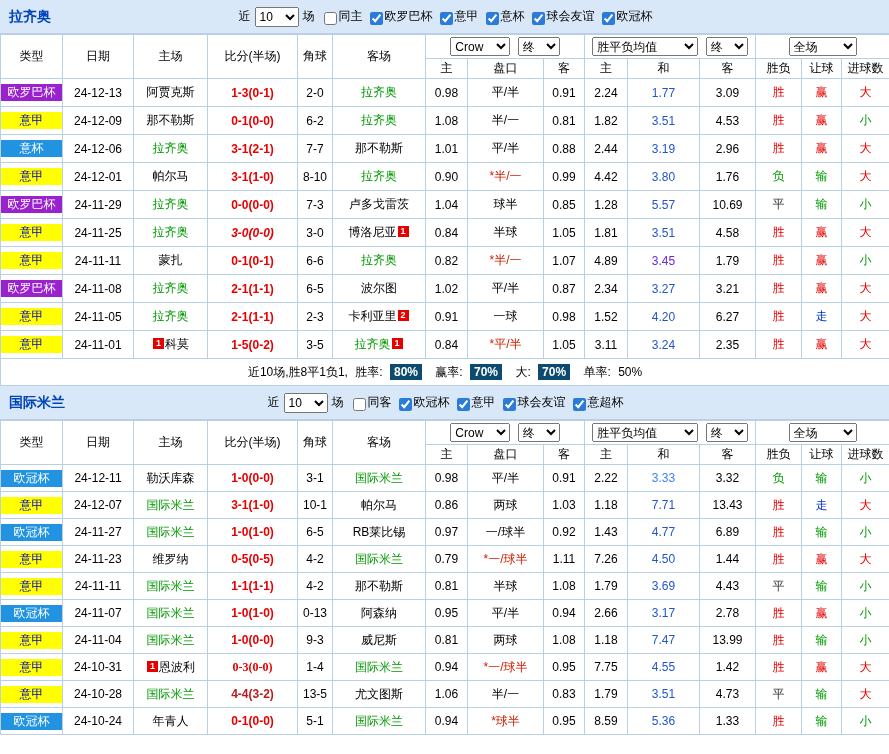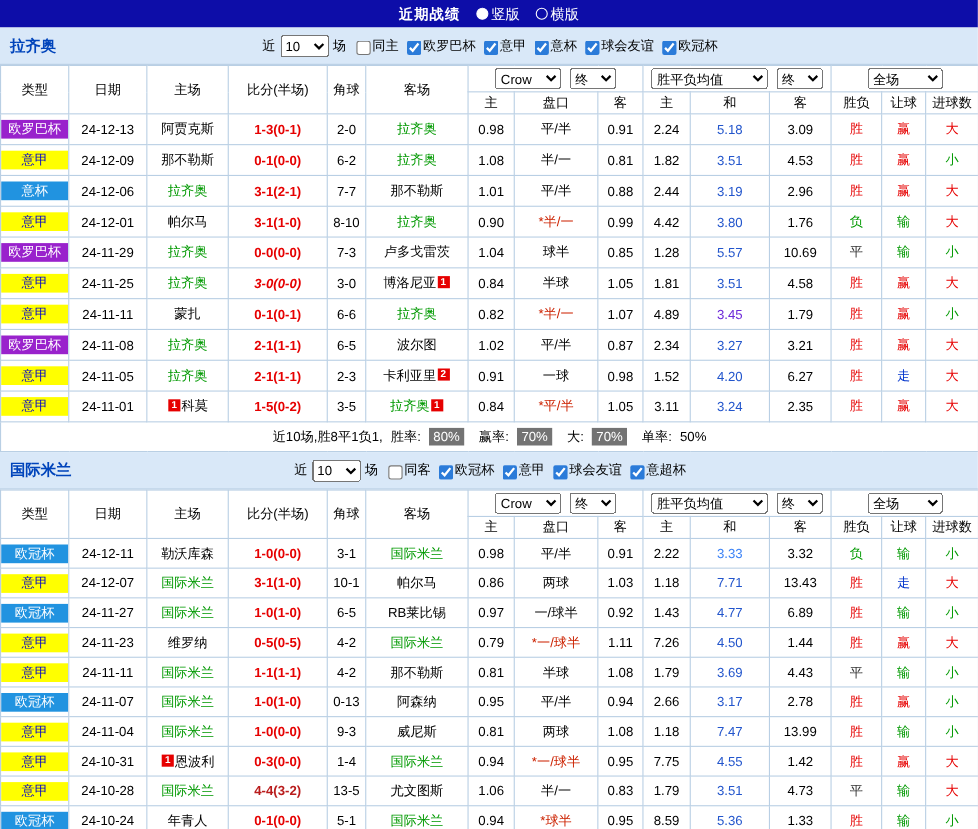--- a/index.html
+++ b/index.html
@@ -34,38 +34,27 @@
 
   td.type-cell{padding:0;}
   .type-badge{width:100%;height:100%;display:flex;align-items:center;justify-content:center;font-size:12px;}
 
   .card{display:inline-block;min-width:11px;height:11px;line-height:11px;background:#E60000;color:#fff;font-size:9px;font-weight:bold;vertical-align:2px;margin:0 1px;text-align:center;}
 
   td[data-name="score"]{font-weight:bold;}
 
   tr.sumrow td{height:26px;font-size:12px;text-align:center;}
   .s-txt{margin:0 2px;}
-  .s-badge{background:#737373;color:#fff;padding:1px 4px;margin:0 8px 0 2px;font-weight:normal;text-align:right;}
+  .s-badge{background:#0c4a6e;color:#fff;padding:1px 4px;margin:0 8px 0 2px;font-weight:bold;text-align:right;}
 </style>
 </head>
 <body>
 
 <div id="page" data-name="recent-results-page">
 
-  <div class="titlebar" data-name="title-bar">
-    <span class="title" data-name="page-title">近期战绩</span>
-    <span class="radio-opt" data-name="layout-option-vertical">
-      <span class="radio sel" data-name="radio-icon"></span>
-      <span data-name="radio-label">竖版</span>
-    </span>
-    <span class="radio-opt" data-name="layout-option-horizontal">
-      <span class="radio" data-name="radio-icon"></span>
-      <span data-name="radio-label">横版</span>
-    </span>
-  </div>
 
   <div class="section-head" data-name="section-header-lazio">
     <span class="team-name" data-name="team-name">拉齐奥</span>
     <div class="filters" id="filters-0" data-name="filter-bar">
         <span class="f-label" data-name="near-label">近</span>
         <select class="f-count" data-name="match-count-select"><option>10</option></select>
         <span class="f-label" data-name="matches-label">场</span>
         <label class="f-chk" data-name="same-venue">
           <input type="checkbox" data-name="same-venue-checkbox" style="">
           <span data-name="checkbox-label">同主</span>
@@ -150,21 +139,21 @@
           </td>
           <td data-name="match-date">24-12-13</td>
           <td data-name="home-team"><span data-name="team-name-text">阿贾克斯</span></td>
           <td data-name="score" style="color: rgb(230, 0, 0);">1-3(0-1)</td>
           <td data-name="corner-score">2-0</td>
           <td data-name="away-team"><span data-name="team-name-text" style="color: rgb(0, 153, 0);">拉齐奥</span></td>
           <td data-name="asian-home-odds">0.98</td>
           <td data-name="handicap">平/半</td>
           <td data-name="asian-away-odds">0.91</td>
           <td data-name="euro-home-odds">2.24</td>
-          <td data-name="euro-draw-odds" style="color: rgb(34, 85, 204);">5.18</td>
+          <td data-name="euro-draw-odds" style="color: rgb(34, 85, 204);">1.77</td>
           <td data-name="euro-away-odds">3.09</td>
           <td data-name="result-outcome" style="color: rgb(230, 0, 0);">胜</td>
           <td data-name="result-handicap" style="color: rgb(230, 0, 0);">赢</td>
           <td data-name="result-goals" style="color: rgb(230, 0, 0);">大</td>
         </tr>
         <tr data-name="match-row" style="height: 28px;">
           <td class="type-cell" data-name="match-type">
             <div class="type-badge" data-name="competition-badge" style="background: rgb(255, 255, 0); color: rgb(0, 0, 204);">意甲</div>
           </td>
           <td data-name="match-date">24-12-09</td>
@@ -564,21 +553,21 @@
           <td data-name="result-outcome" style="color: rgb(230, 0, 0);">胜</td>
           <td data-name="result-handicap" style="color: rgb(0, 153, 0);">输</td>
           <td data-name="result-goals" style="color: rgb(0, 153, 0);">小</td>
         </tr>
         <tr data-name="match-row" style="height: 27px;">
           <td class="type-cell" data-name="match-type">
             <div class="type-badge" data-name="competition-badge" style="background: rgb(255, 255, 0); color: rgb(0, 0, 204);">意甲</div>
           </td>
           <td data-name="match-date">24-10-31</td>
           <td data-name="home-team"><span class="card" data-name="red-card-badge">1</span><span data-name="team-name-text">恩波利</span></td>
-          <td data-name="score" style="color: rgb(230, 0, 0);">0-3(0-0)</td>
+          <td data-name="score" style="color: rgb(230, 0, 0); font-family: Liberation Serif, serif;">0-3(0-0)</td>
           <td data-name="corner-score">1-4</td>
           <td data-name="away-team"><span data-name="team-name-text" style="color: rgb(0, 153, 0);">国际米兰</span></td>
           <td data-name="asian-home-odds">0.94</td>
           <td data-name="handicap" style="color: rgb(204, 34, 0);">*一/球半</td>
           <td data-name="asian-away-odds">0.95</td>
           <td data-name="euro-home-odds">7.75</td>
           <td data-name="euro-draw-odds" style="color: rgb(34, 85, 204);">4.55</td>
           <td data-name="euro-away-odds">1.42</td>
           <td data-name="result-outcome" style="color: rgb(230, 0, 0);">胜</td>
           <td data-name="result-handicap" style="color: rgb(230, 0, 0);">赢</td>

